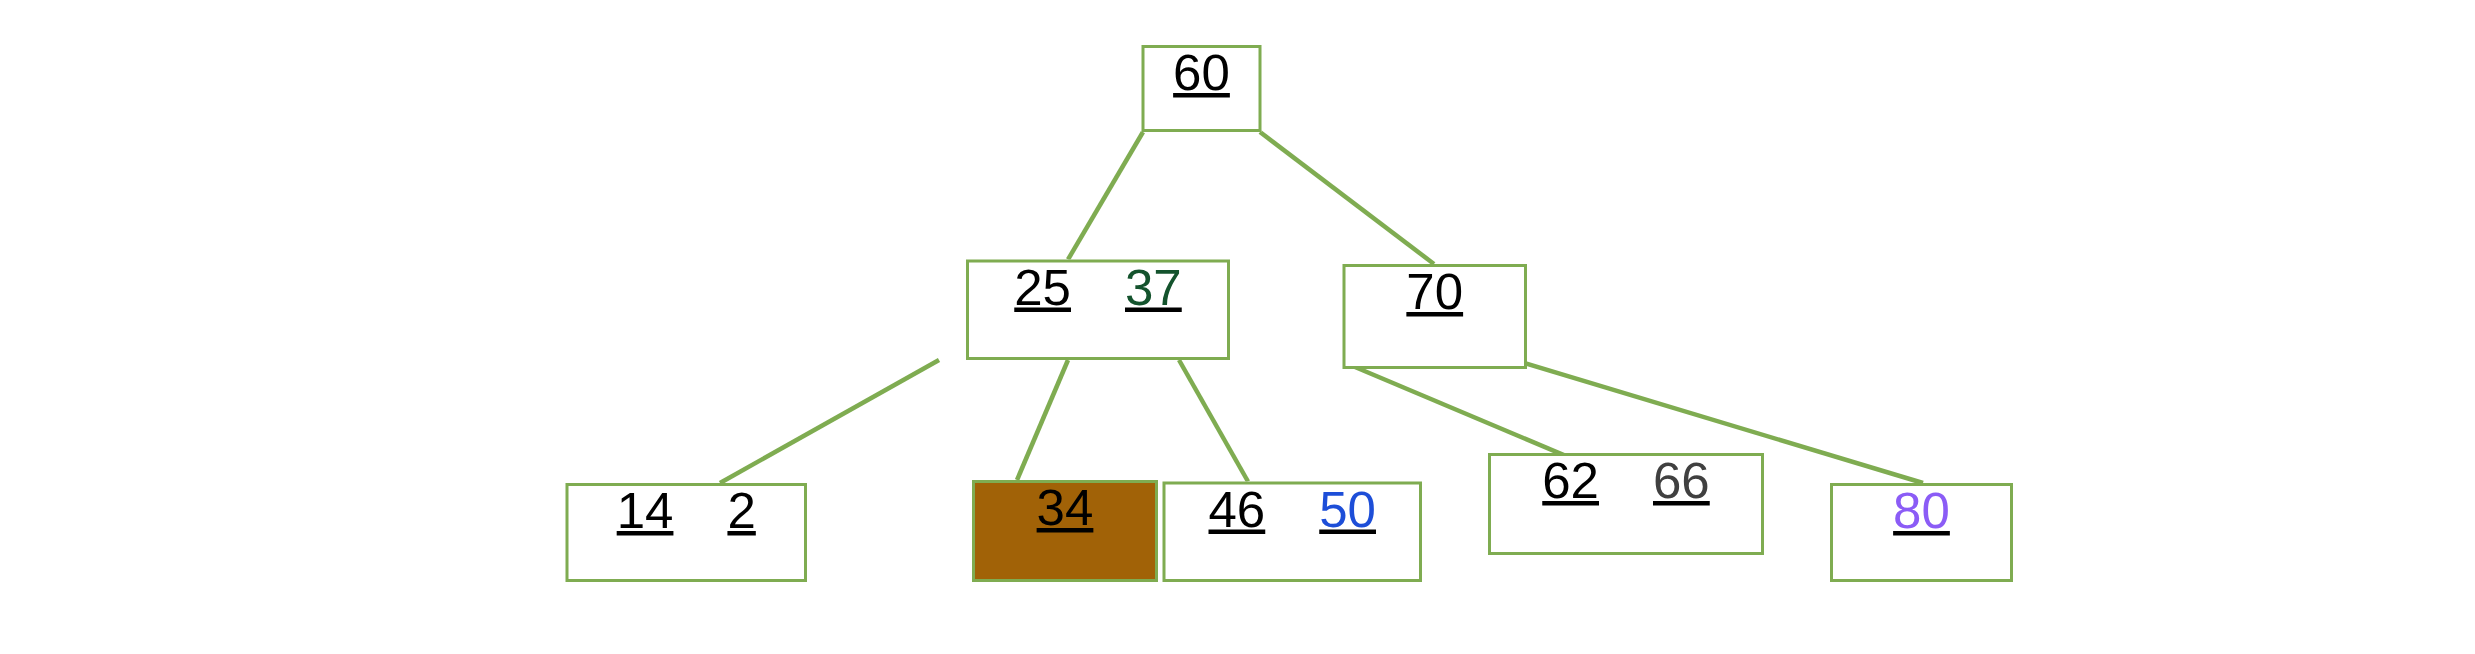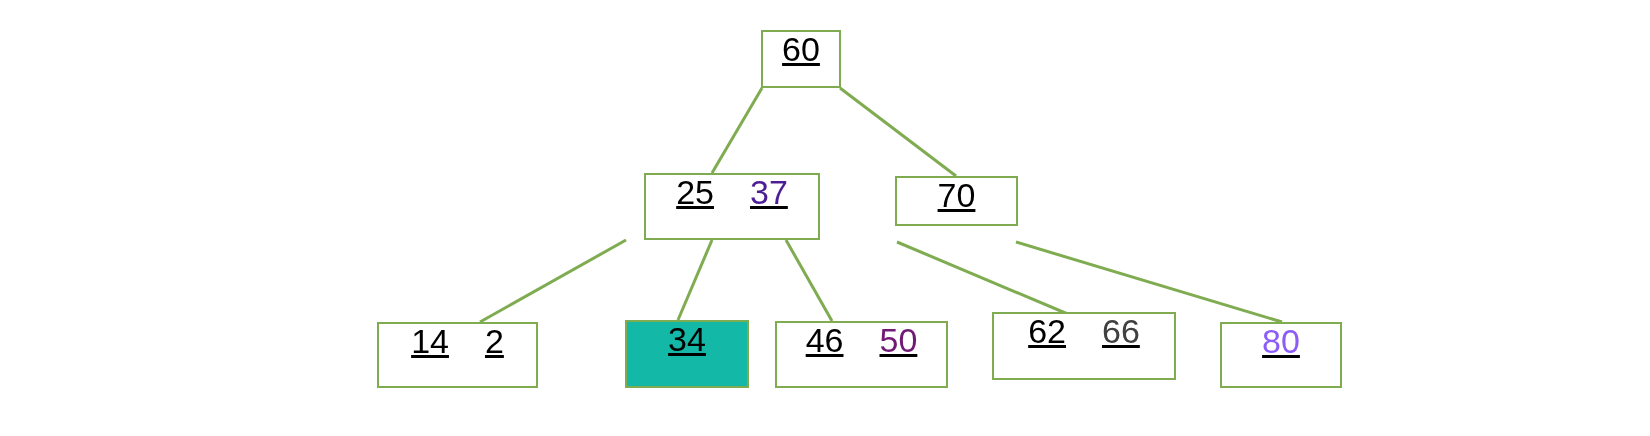--- a/index.html
+++ b/index.html
@@ -65,37 +65,37 @@
         <line x1="1016" y1="242" x2="1282" y2="322" stroke="#7FAC51" stroke-width="3" stroke-linecap="butt"></line>
       </g>
   </svg>
 
   <div id="nodes">
       <div class="node" style="left: 761px; top: 30px; width: 80px; height: 58px; border-color: rgb(127, 172, 81); background: rgb(255, 255, 255);">
         <span class="key" style="color: rgb(0, 0, 0);">60</span>
       </div>
       <div class="node" style="left: 624px; top: 173px; width: 176px; height: 67px; border-color: rgb(127, 172, 81); background: rgb(255, 255, 255); margin-left: 20px;">
         <span class="key" style="color: rgb(0, 0, 0);">25</span>
-        <span class="key" style="color: #4c1d95;">37</span>
+        <span class="key" style="color: #14532d;">37</span>
       </div>
-      <div class="node" style="left: 895px; top: 176px; width: 123px; height: 50px; border-color: rgb(127, 172, 81); background: rgb(255, 255, 255);">
+      <div class="node" style="left: 895px; top: 176px; width: 123px; height: 70px; border-color: rgb(127, 172, 81); background: rgb(255, 255, 255);">
         <span class="key" style="color: rgb(0, 0, 0);">70</span>
       </div>
       <div class="node" style="left: 377px; top: 322px; width: 161px; height: 66px; border-color: rgb(127, 172, 81); background: rgb(255, 255, 255);">
         <span class="key" style="color: rgb(0, 0, 0);">14</span>
         <span class="key" style="color: rgb(0, 0, 0);">2</span>
       </div>
-      <div class="node" style="left: 625px; top: 320px; width: 124px; height: 68px; border-color: rgb(127, 172, 81); background: #14b8a6;">
+      <div class="node" style="left: 648px; top: 320px; width: 124px; height: 68px; border-color: rgb(127, 172, 81); background: #a16207;">
         <span class="key" style="color: rgb(0, 0, 0);">34</span>
       </div>
       <div class="node" style="left: 775px; top: 321px; width: 173px; height: 67px; border-color: rgb(127, 172, 81); background: rgb(255, 255, 255);">
         <span class="key" style="color: rgb(0, 0, 0);">46</span>
-        <span class="key" style="color: #701a75;">50</span>
+        <span class="key" style="color: #1d4ed8;">50</span>
       </div>
-      <div class="node" style="left: 992px; top: 312px; width: 184px; height: 68px; border-color: rgb(127, 172, 81); background: rgb(255, 255, 255);">
+      <div class="node" style="left: 992px; top: 302px; width: 184px; height: 68px; border-color: rgb(127, 172, 81); background: rgb(255, 255, 255);">
         <span class="key" style="color: rgb(0, 0, 0);">62</span>
         <span class="key" style="color: #404040;">66</span>
       </div>
       <div class="node" style="left: 1220px; top: 322px; width: 122px; height: 66px; border-color: rgb(127, 172, 81); background: rgb(255, 255, 255);">
         <span class="key" style="color: #8b5cf6;">80</span>
       </div>
     </div>
 
 </div>
 

